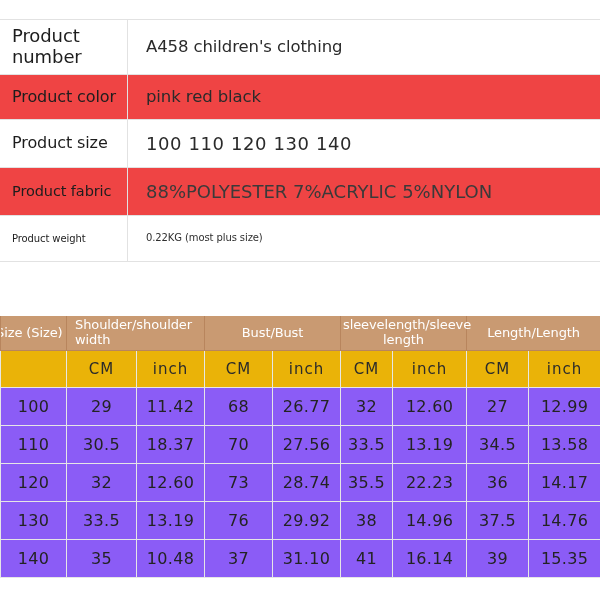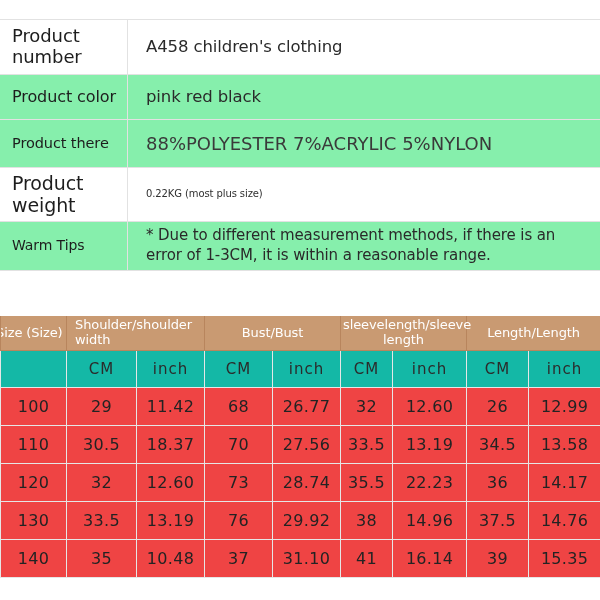--- a/index.html
+++ b/index.html
@@ -24,21 +24,21 @@
   .spec-table {
     position: absolute;
     left: 0px;
     top: 13px;
     width: 600px;
     border-collapse: collapse;
     table-layout: fixed;
     margin-top: 6px;
   }
   .spec-table tr { background: #ffffff; }
-  .spec-table tr.alt { background: #86efac; }
+  .spec-table tr.alt { background: #ef4444; }
 
   .spec-table td {
     border: 1px solid #e2e2e2;
     border-left: none;
     border-right: none;
     padding: 0;
     vertical-align: middle;
   }
   .spec-label {
     width: 115px;
@@ -64,21 +64,21 @@
   .r-weight  { height: 46px; }
   .r-tips    { height: 48px; }
 
   .r-number .spec-label { font-size: 18px; line-height: 1.16; }
   .r-number .spec-value { font-size: 16.5px; }
   .r-color  .spec-label { font-size: 16px; }
   .r-size   .spec-label { font-size: 16px; }
   .r-size   .spec-value { font-size: 18px; letter-spacing: 0.6px; }
   .r-fabric .spec-label { font-size: 14.5px; }
   .r-fabric .spec-value { font-size: 18px; color: #3a3a3a; letter-spacing: 0px; }
-  .r-weight .spec-label { font-size: 19px; }
+  .r-weight .spec-label { font-size: 10px; }
   .r-weight .spec-value { font-size: 10px; color: #2f2f2f; }
   .r-tips   .spec-label { font-size: 14px; }
   .r-tips   .spec-value { font-size: 15px; line-height: 1.33; padding-right: 12px !important; }
 
   
   .size-chart {
     position: absolute;
     left: 0px;
     top: 316px;
     width: 600px;
@@ -117,27 +117,27 @@
     font-size: 13px;
   }
   th.g-shoulder { text-align: left; padding-left: 8px !important; }
   th.g-sleeve   { font-size: 11px; letter-spacing: -0.2px; }
 
   .size-chart tr.unit-row td {
     height: 36px;
     font-size: 15px;
     color: #2b2b2b;
     letter-spacing: 1px;
-    background: #14b8a6;
+    background: #eab308;
   }
   .size-chart tr.data-row td {
     height: 37px;
     font-size: 16px;
     color: #232323;
-    background: #ef4444;
+    background: #8b5cf6;
     letter-spacing: 0.3px;
   }
 
   .col-size  { width: 66px; }
   .col-a     { width: 70px; }
   .col-b     { width: 68px; }
   .col-c     { width: 68px; }
   .col-d     { width: 68px; }
   .col-e     { width: 52px; }
   .col-f     { width: 74px; }
@@ -152,31 +152,31 @@
   <table class="spec-table">
     <tbody>
       <tr class="r-number">
         <td class="spec-label">Product number</td>
         <td class="spec-value">A458 children's clothing</td>
       </tr>
       <tr class="r-color alt">
         <td class="spec-label">Product color</td>
         <td class="spec-value">pink red black</td>
       </tr>
+      <tr class="r-size">
+        <td class="spec-label">Product size</td>
+        <td class="spec-value">100 110 120 130 140</td>
+      </tr>
       <tr class="r-fabric alt">
-        <td class="spec-label">Product there</td>
+        <td class="spec-label">Product fabric</td>
         <td class="spec-value">88%POLYESTER  7%ACRYLIC  5%NYLON</td>
       </tr>
       <tr class="r-weight">
         <td class="spec-label">Product weight</td>
         <td class="spec-value">0.22KG (most plus size)</td>
-      </tr>
-      <tr class="r-tips alt">
-        <td class="spec-label">Warm Tips</td>
-        <td class="spec-value">* Due to different measurement methods, if there is an error of 1-3CM, it is within a reasonable range.</td>
       </tr>
     </tbody>
   </table>
 
   <table class="size-chart">
     <colgroup>
       <col class="col-size">
         <col class="col-a">
         <col class="col-b">
         <col class="col-c">
@@ -208,21 +208,21 @@
     </thead>
     <tbody>
       <tr class="data-row">
         <td>100</td>
         <td>29</td>
         <td>11.42</td>
         <td>68</td>
         <td>26.77</td>
         <td>32</td>
         <td>12.60</td>
-        <td>26</td>
+        <td>27</td>
         <td>12.99</td>
       </tr>
       <tr class="data-row">
         <td>110</td>
         <td>30.5</td>
         <td>18.37</td>
         <td>70</td>
         <td>27.56</td>
         <td>33.5</td>
         <td>13.19</td>

